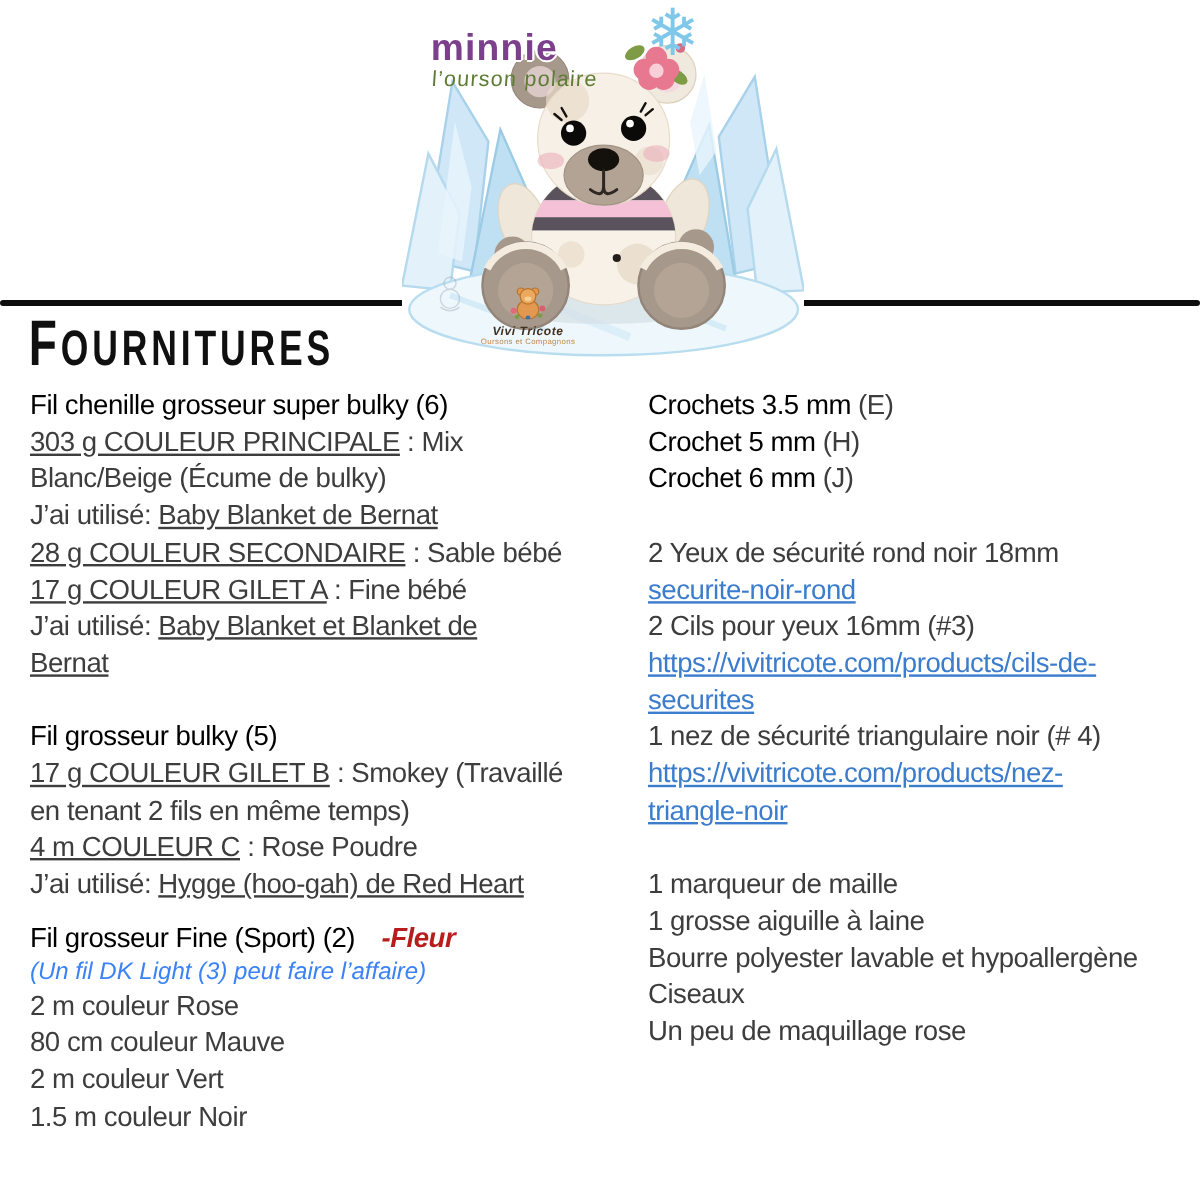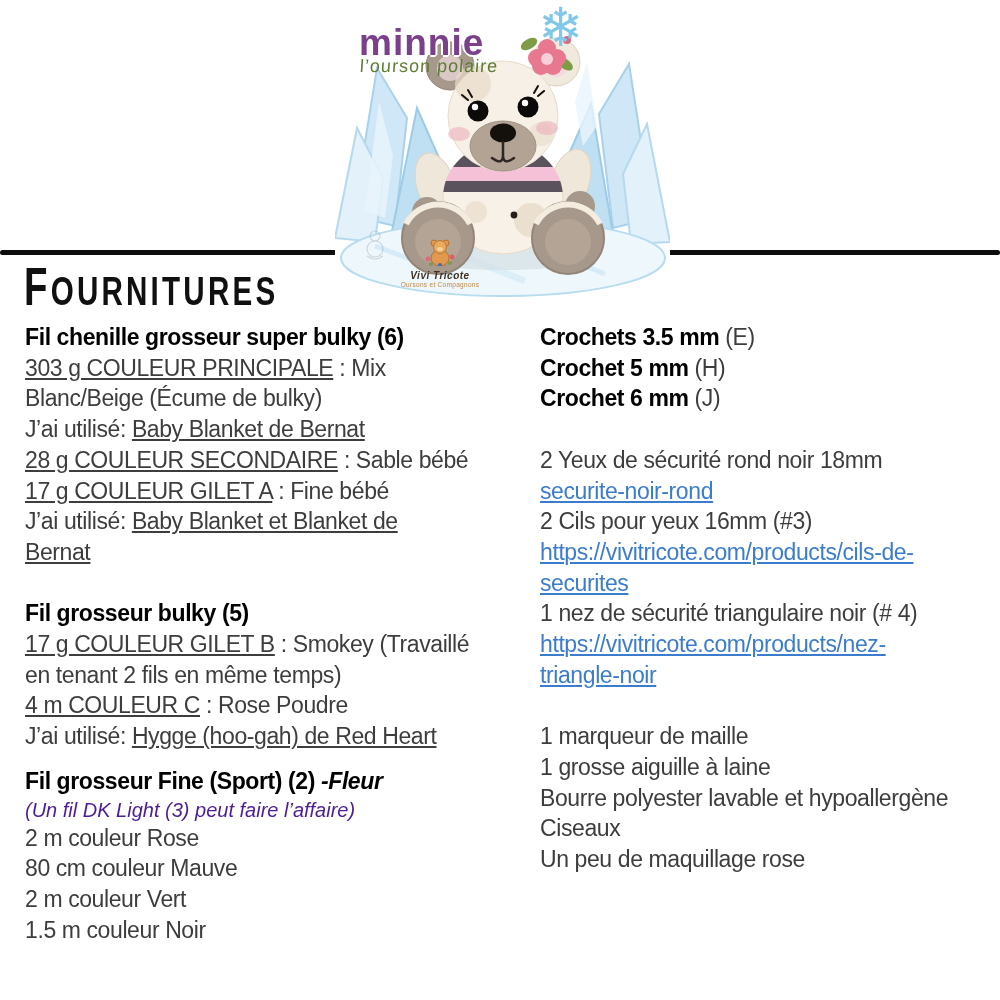--- a/index.html
+++ b/index.html
@@ -9,21 +9,21 @@
   }
   .rule {
     position:absolute; left:0; top:250px; width:1000px; height:5px;
     background:#0d0d0d; border-radius:3px; z-index:1;
   }
   
   .hero { position:absolute; left:335px; top:6px; width:335px; height:296px; background:#fff; z-index:2; }
   .hero svg.scene { position:absolute; left:0; top:0; }
   .hero-title {
     position:absolute; left:24px; top:16px; z-index:3;
-    font-size:37px; font-weight:800; letter-spacing:1px; color:#7b3f8c;
+    font-size:31px; font-weight:800; letter-spacing:1px; color:#7b3f8c;
     text-shadow:-2px 0 #fff, 2px 0 #fff, 0 -2px #fff, 0 2px #fff, -1px -1px #fff, 1px 1px #fff;
   }
   .hero-sub {
     position:absolute; left:25px; top:50px; z-index:3;
     font-size:18px; color:#5d7c34; letter-spacing:1px; transform:skewX(-4deg);
   }
   .snowflake { position:absolute; left:203px; top:-10px; z-index:3; font-size:54px; color:#7fc8ea; }
   .logo { position:absolute; left:40px; top:232px; width:130px; z-index:3; text-align:center; }
   .logo-name { font-size:10px; font-weight:700; font-style:italic; color:#40301f; letter-spacing:0.5px; }
   .logo-tag  { font-size:6.5px; color:#c08848; letter-spacing:0.3px; }
@@ -34,25 +34,25 @@
     text-transform:uppercase; transform:scaleX(0.80) scaleY(1.12); transform-origin:left top;
     font-family:"Liberation Sans", sans-serif;
   }
   .fournitures::first-letter { font-size:48px; }
   
   .col { position:absolute; top:322px; font-size:23px; line-height:30.7px; letter-spacing:-0.4px; color:#3d3d3d; }
   .col-left  { left:25px;  width:505px; }
   .col-right { left:540px; width:455px; }
   .line { white-space:nowrap; }
   .blank { height:30.7px; }
-  .b  { font-weight:700; color:#000; }
-  .bi { font-weight:700; font-style:italic; color:#000000; }
+  .b  { font-weight:400; color:#000; }
+  .bi { font-weight:700; font-style:italic; color:#b91c1c;margin-left:16px; }
   .u  { text-decoration:underline; text-underline-offset:2px; }
   .link { color:#3b7ccd; text-decoration:underline; text-underline-offset:2px; cursor:pointer; }
-  .note { color:#4c1d95; font-style:italic; font-size:20px; line-height:26px; height:26px; letter-spacing:0; }
+  .note { color:#3b82f6; font-style:italic; font-size:20px; line-height:26px; height:26px; letter-spacing:0; }
 </style>
 </head>
 <body>
 
 <div class="page">
 
   <div class="rule"></div>
 
   <div class="hero">
     <svg class="scene" width="335" height="296" viewBox="0 0 335 296">

